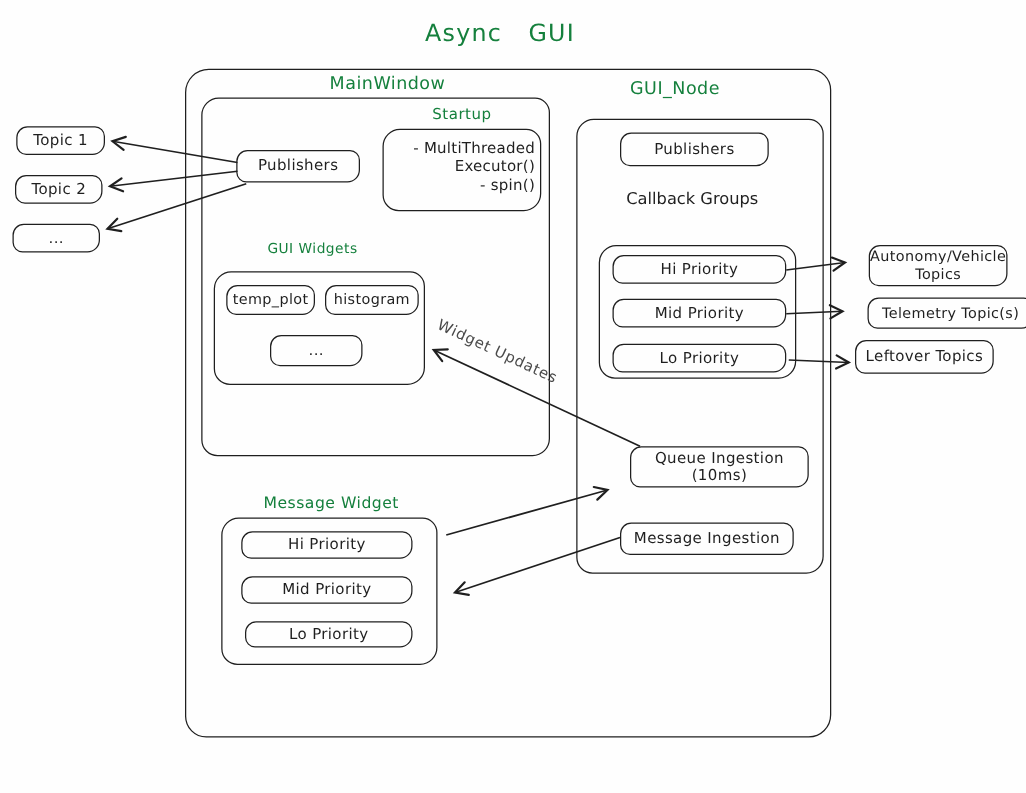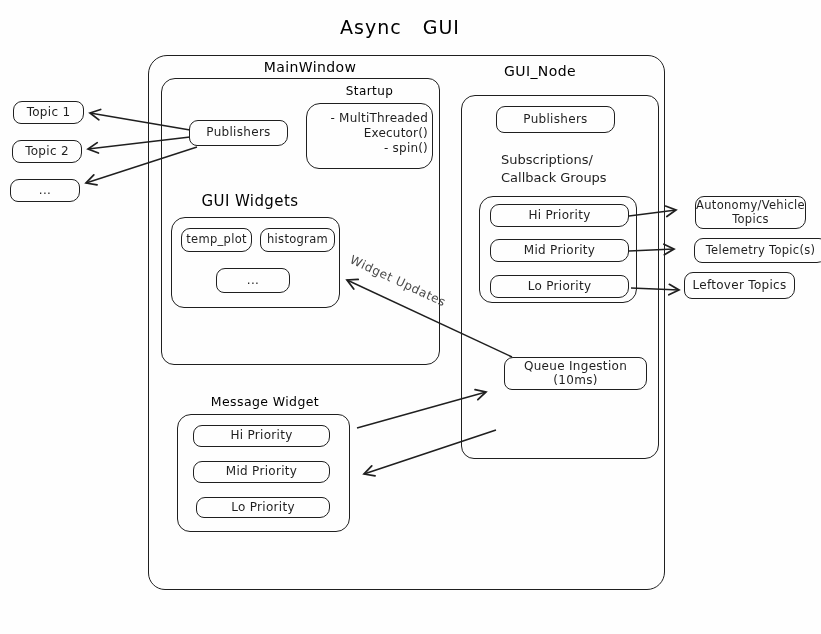--- a/index.html
+++ b/index.html
@@ -11,21 +11,21 @@
   .box{
     position:absolute;box-sizing:border-box;
     border:1.6px solid #1f1f1f;border-radius:9px 8px 10px 8px;
     background:transparent;
     display:flex;align-items:center;justify-content:center;
     font-size:12px;letter-spacing:0.3px;text-align:center;line-height:1.15;
   }
   .container{border-radius:14px 12px 14px 13px;}
   .outer{border-radius:19px 17px 18px 17px;}
   .lbl{
-    position:absolute;box-sizing:border-box;color:#000000;
+    position:absolute;box-sizing:border-box;color:#15803d;
     letter-spacing:0.4px;text-align:center;white-space:nowrap;
   }
   .title{font-size:19px;word-spacing:14px;letter-spacing:1px;}
   .sect{font-size:14px;}
   .startup-text{
     position:absolute;box-sizing:border-box;font-size:12px;line-height:15px;
     text-align:right;letter-spacing:0.2px;
   }
   .startup-text .indent{padding-left:9px;}
   .subs-lbl{font-size:13px;line-height:17.5px;text-align:left;white-space:nowrap;}
@@ -51,41 +51,41 @@
   <div class="box" style="left:189px;top:120px;width:99px;height:26px;">Publishers</div>
 
   <div class="lbl" style="left:306px;top:84px;width:127px;font-size:12px;">Startup</div>
   <div class="box container" style="left:306px;top:103px;width:127px;height:66px;"></div>
   <div class="startup-text" style="left:316px;top:111px;width:112px;">
     <div>- MultiThreaded</div>
     <div class="indent">Executor()</div>
     <div>- spin()</div>
   </div>
 
-  <div class="lbl" style="left:185px;top:192px;width:130px;font-size:15px;">GUI Widgets</div>
+  <div class="lbl" style="left:185px;top:192px;width:130px;font-size:11px;">GUI Widgets</div>
   <div class="box container" style="left:171px;top:217px;width:169px;height:91px;"></div>
   <div class="box small" style="left:181px;top:228px;width:71px;height:24px;">temp_plot</div>
   <div class="box small" style="left:260px;top:228px;width:75px;height:24px;">histogram</div>
   <div class="box" style="left:216px;top:268px;width:74px;height:25px;">...</div>
 
   <div class="lbl sect" style="left:480px;top:63px;width:120px;text-align:center;">GUI_Node</div>
   <div class="box container" style="left:461px;top:95px;width:198px;height:364px;"></div>
 
   <div class="box" style="left:496px;top:106px;width:119px;height:27px;">Publishers</div>
 
   <div class="subs-lbl abs" style="left:501px;top:151px;width:140px;">
-    <div>Subscriptions/</div>
     <div>Callback Groups</div>
   </div>
   <div class="box container" style="left:479px;top:196px;width:158px;height:107px;"></div>
   <div class="box" style="left:490px;top:204px;width:139px;height:23px;">Hi Priority</div>
   <div class="box" style="left:490px;top:239px;width:139px;height:23px;">Mid Priority</div>
   <div class="box" style="left:490px;top:275px;width:139px;height:23px;">Lo Priority</div>
 
   <div class="box" style="left:504px;top:357px;width:143px;height:33px;">Queue Ingestion (10ms)</div>
+  <div class="box" style="left:496px;top:418px;width:139px;height:26px;">Message Ingestion</div>
 
   <div class="box" style="left:13px;top:101px;width:71px;height:23px;">Topic 1</div>
   <div class="box" style="left:12px;top:140px;width:70px;height:23px;">Topic 2</div>
   <div class="box" style="left:10px;top:179px;width:70px;height:23px;">...</div>
 
   <div class="box small" style="left:682px;top:196px;width:111px;height:33px;padding:2px 6px;margin-left:13px;">Autonomy/Vehicle Topics</div>
   <div class="box small" style="left:694px;top:238px;width:133px;height:25px;">Telemetry Topic(s)</div>
   <div class="box" style="left:684px;top:272px;width:111px;height:27px;text-align:center;">Leftover Topics</div>
 
   <div class="lbl" style="left:210px;top:394px;width:110px;font-size:12.5px;">Message Widget</div>

